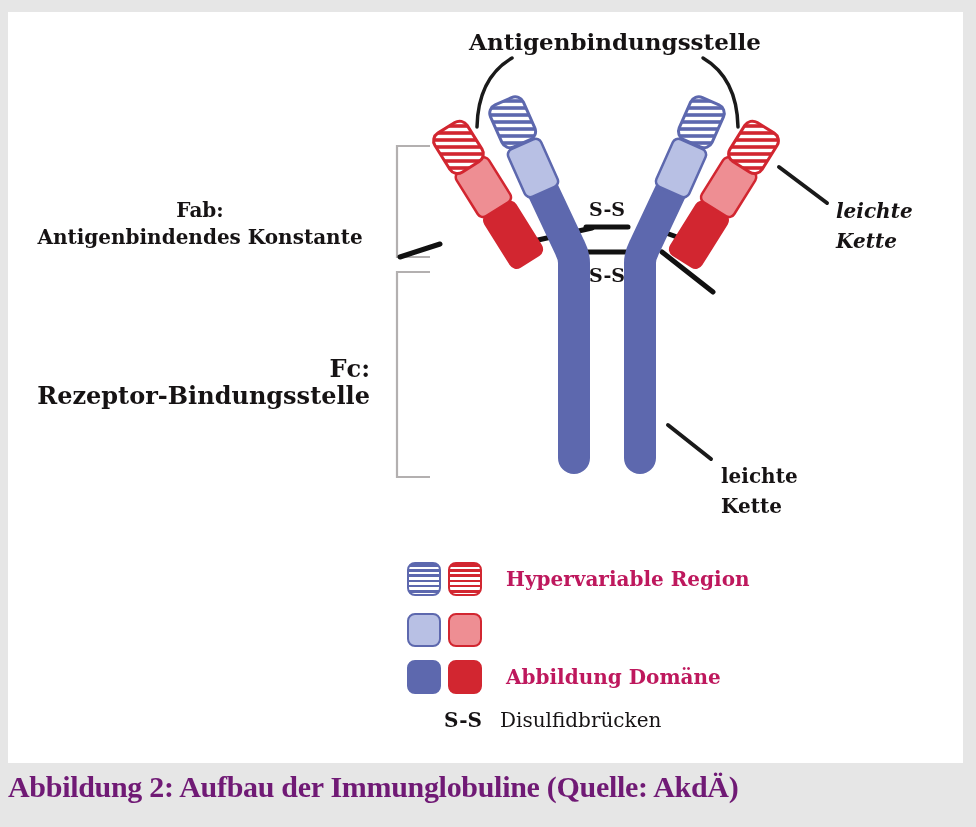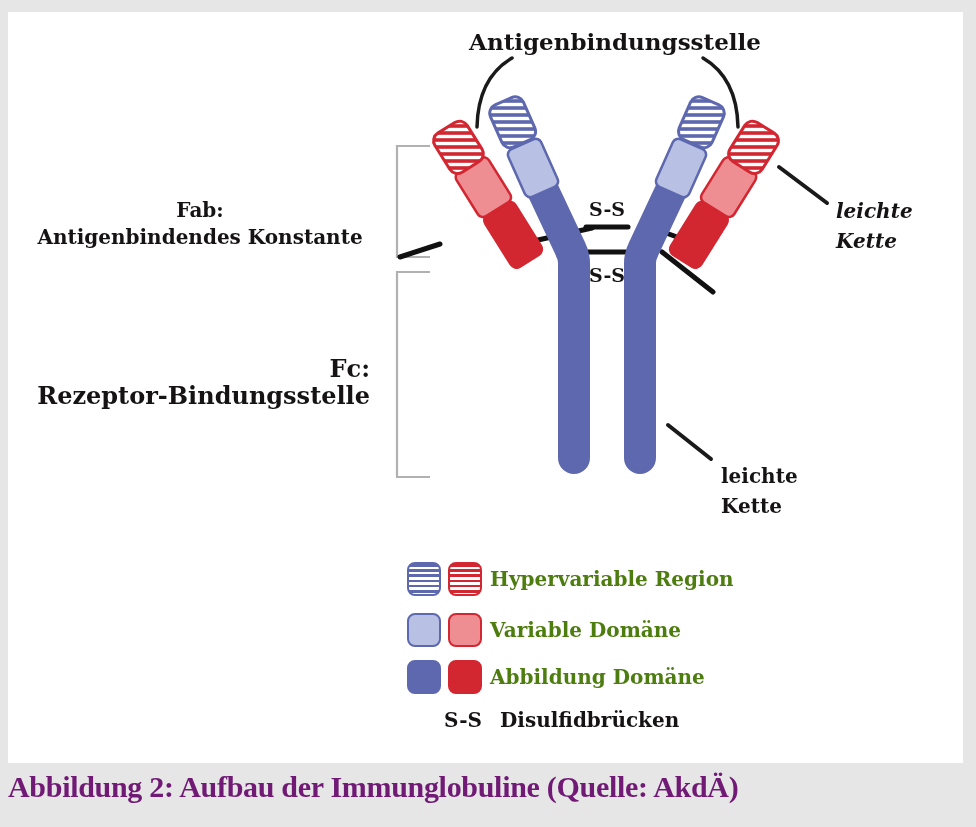--- a/index.html
+++ b/index.html
@@ -34,25 +34,25 @@
   }
   .sq.blue{border-color:var(--blue,#5d68ae);}
   .sq.red{border-color:var(--red,#d22630);}
   .sq.striped.blue{background:repeating-linear-gradient(to bottom,var(--blue,#5d68ae) 0,var(--blue,#5d68ae) 2.6px,#fff 2.6px,#fff 5.2px);}
   .sq.striped.red{background:repeating-linear-gradient(to bottom,var(--red,#d22630) 0,var(--red,#d22630) 2.6px,#fff 2.6px,#fff 5.2px);}
   .sq.light.blue{background:var(--lightblue,#b8c0e4);}
   .sq.light.red{background:var(--lightred,#ee8e93);}
   .sq.solid.blue{background:var(--blue,#5d68ae);border-color:var(--blue,#5d68ae);}
   .sq.solid.red{background:var(--red,#d22630);border-color:var(--red,#d22630);}
   .legend-label{
-    margin-left:1px;font-size:20px;font-weight:bold;color:#4d7c0f;white-space:nowrap;
+    margin-left:17px;font-size:20px;font-weight:bold;color:#be185d;white-space:nowrap;
   }
   .legend-ss-row{position:absolute;left:407px;top:708px;display:flex;}
   .legend-ss-sym{width:75px;text-align:right;font-size:20px;font-weight:bold;color:#161314;}
-  .legend-ss-label{margin-left:18px;font-size:20px;font-weight:bold;color:#161314;white-space:nowrap;}
+  .legend-ss-label{margin-left:18px;font-size:20px;font-weight:normal;color:#161314;white-space:nowrap;}
   .caption{
     position:absolute;left:8px;top:770px;width:960px;
     font-family:Liberation Serif, serif;font-weight:bold;
     font-size:30px;letter-spacing:-0.3px;color:#701a75;white-space:nowrap;
   }
 </style>
 </head>
 <body style="--blue: #5d68ae; --lightblue: #b8c0e4; --red: #d22630; --lightred: #ee8e93; --bg: #e6e6e6;">
 
 <div class="panel"></div>
@@ -207,21 +207,20 @@
 <div class="lbl ss-lbl ss-bottom">S-S</div>
 
 <div class="legend-row" style="top:562px">
   <span class="sq striped blue"></span>
   <span class="sq striped red"></span>
   <span class="legend-label">Hypervariable Region</span>
 </div>
 <div class="legend-row" style="top:613px">
   <span class="sq light blue"></span>
   <span class="sq light red"></span>
-  <span class="legend-label">Variable Domäne</span>
 </div>
 <div class="legend-row" style="top:660px">
   <span class="sq solid blue"></span>
   <span class="sq solid red"></span>
   <span class="legend-label">Abbildung Domäne</span>
 </div>
 <div class="legend-ss-row">
   <span class="legend-ss-sym">S-S</span>
   <span class="legend-ss-label">Disulfidbrücken</span>
 </div>

